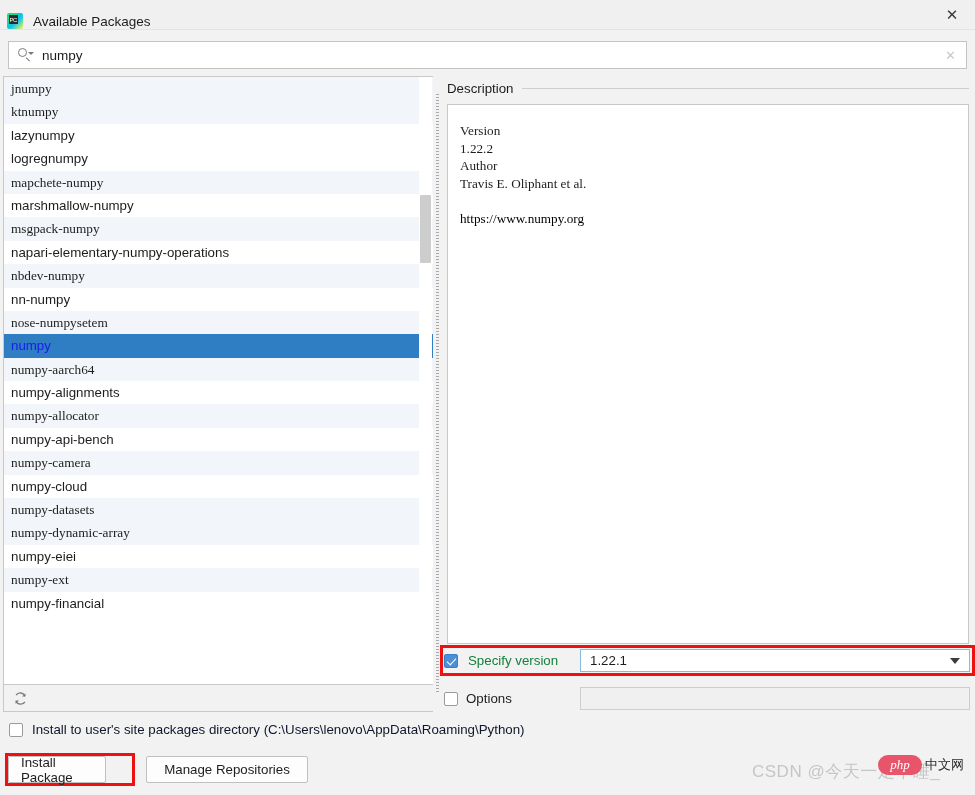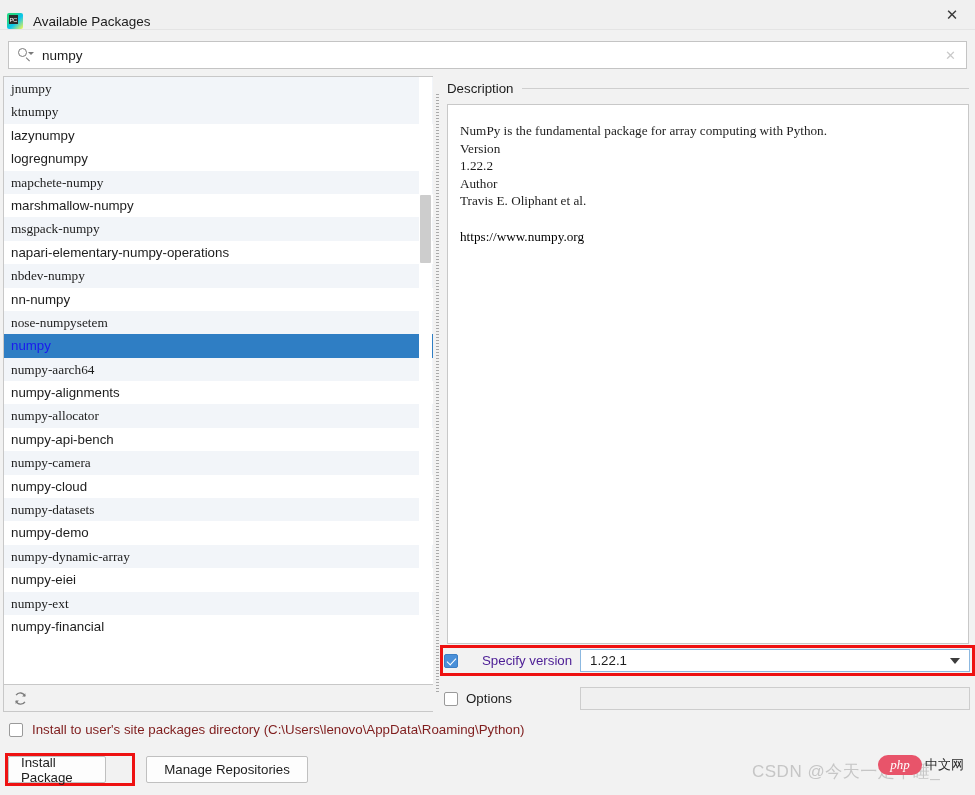--- a/index.html
+++ b/index.html
@@ -226,22 +226,22 @@
   }
   .cb.checked::after {
     content: "";
     position: absolute; left: 4px; top: 1px;
     width: 4px; height: 8px;
     border: solid #ffffff;
     border-width: 0 1.8px 1.8px 0;
     transform: rotate(43deg);
   }
   .spec-label {
-    margin-left: 24px;
-    font-size: 13.3px; color: #4c1d95;
+    margin-left: 10px;
+    font-size: 13.3px; color: #15803d;
     white-space: nowrap;
   }
   .version-combo {
     position: absolute; left: 136px; top: 0;
     width: 390px; height: 23px;
     background: #ffffff;
     border: 1px solid #8cb8e0;
     display: flex; align-items: center;
   }
   .version-combo .val {
@@ -271,21 +271,21 @@
     background: #f0f0f0;
     border: 1px solid #cdcdcd;
   }
 
   
   .userdir-row {
     position: absolute; left: 9px; top: 722px;
     display: flex; align-items: center;
   }
   .userdir-label {
-    margin-left: 9px; font-size: 13.3px; color: #7f1d1d;
+    margin-left: 9px; font-size: 13.3px; color: #0f172a;
     white-space: nowrap;
   }
 
   .redbox-install {
     position: absolute; left: 5px; top: 753px;
     width: 130px; height: 33px;
     border: 3px solid #ee1111;
   }
   .btn {
     position: absolute;
@@ -361,21 +361,20 @@
         <div class="pkg-row even">nn-numpy</div>
         <div class="pkg-row odd">nose-numpysetem</div>
         <div class="pkg-row selected">numpy</div>
         <div class="pkg-row odd">numpy-aarch64</div>
         <div class="pkg-row even">numpy-alignments</div>
         <div class="pkg-row odd">numpy-allocator</div>
         <div class="pkg-row even">numpy-api-bench</div>
         <div class="pkg-row odd">numpy-camera</div>
         <div class="pkg-row even">numpy-cloud</div>
         <div class="pkg-row odd">numpy-datasets</div>
-        <div class="pkg-row even">numpy-demo</div>
         <div class="pkg-row odd">numpy-dynamic-array</div>
         <div class="pkg-row even">numpy-eiei</div>
         <div class="pkg-row odd">numpy-ext</div>
         <div class="pkg-row even">numpy-financial</div>
       </div>
   </div>
   <div class="list-scroll">
     <div class="thumb"></div>
   </div>
 
@@ -394,21 +393,20 @@
     <div class="dots"></div>
   </div>
 
   <div class="desc-panel">
     <div class="desc-legend">
       <span class="lbl">Description</span>
       <span class="rule"></span>
     </div>
     <div class="desc-box">
       <div class="desc-inner">
-        <div class="desc-line">NumPy is the fundamental package for array computing with Python.</div>
         <div class="desc-line">Version</div>
         <div class="desc-line">1.22.2</div>
         <div class="desc-line">Author</div>
         <div class="desc-line">Travis E. Oliphant et al.</div>
         <div class="desc-gap"></div>
         <div class="desc-line desc-link">https://www.numpy.org</div>
       </div>
     </div>
   </div>
 

